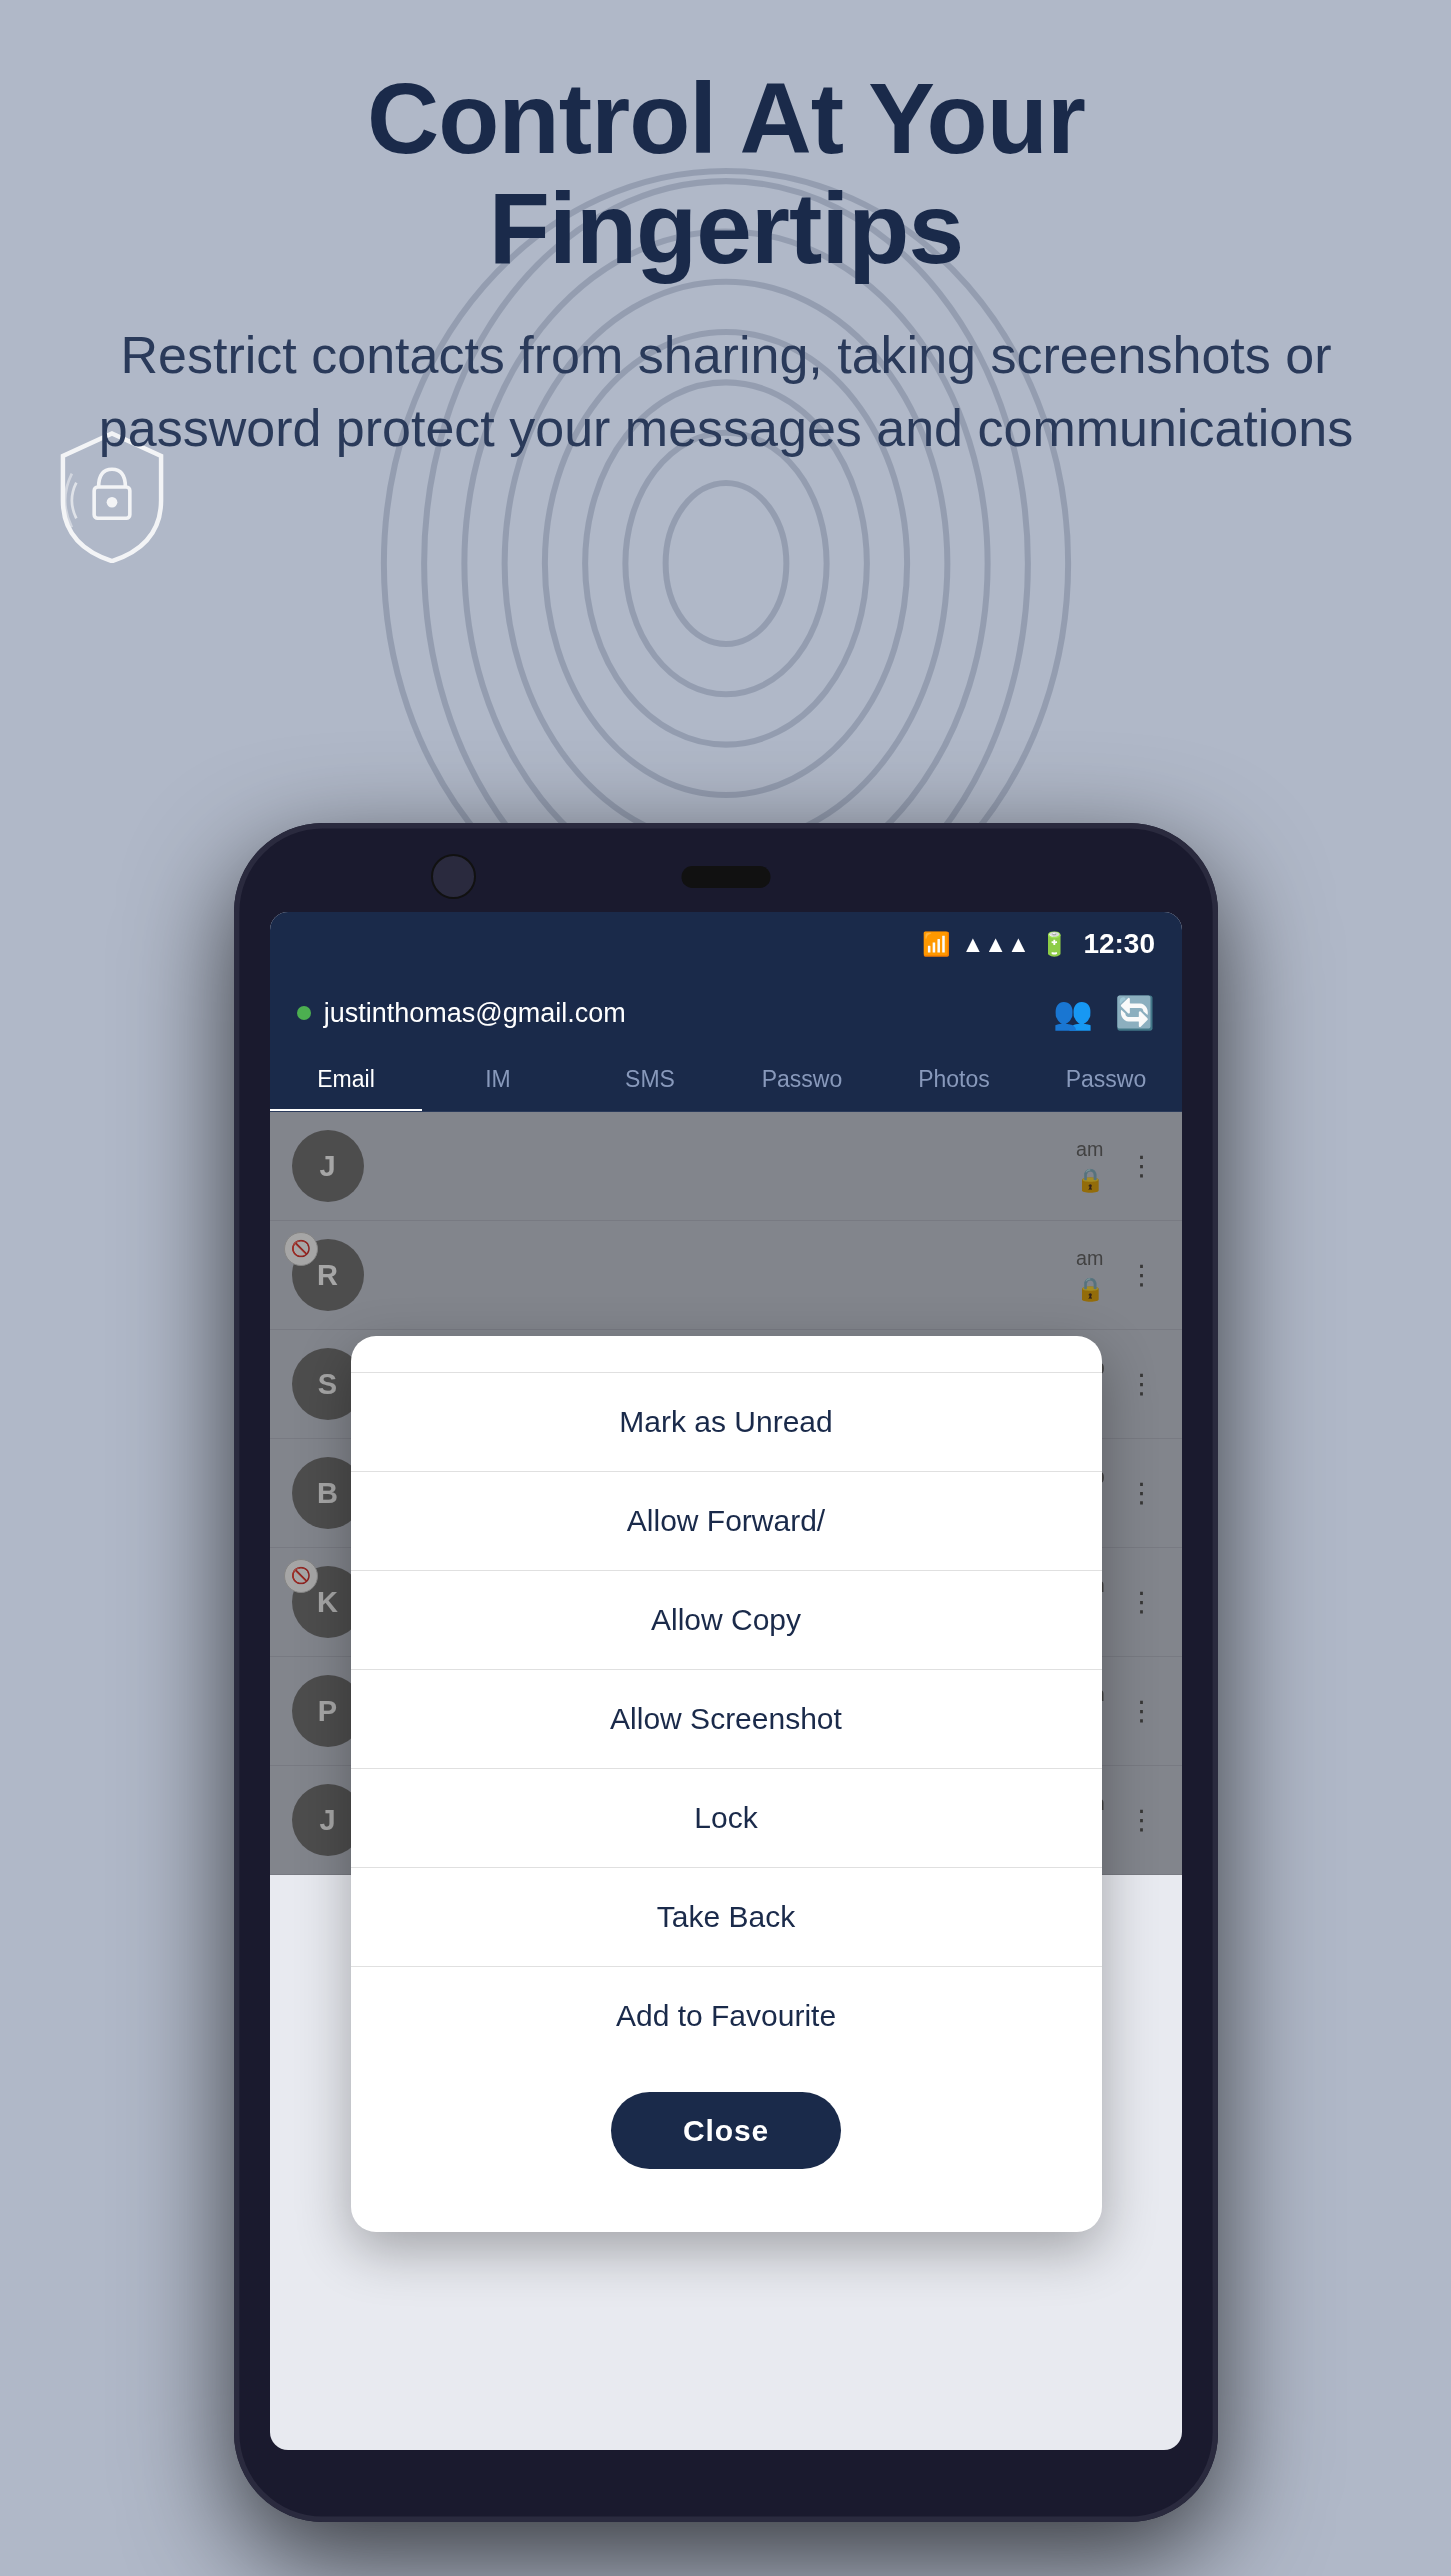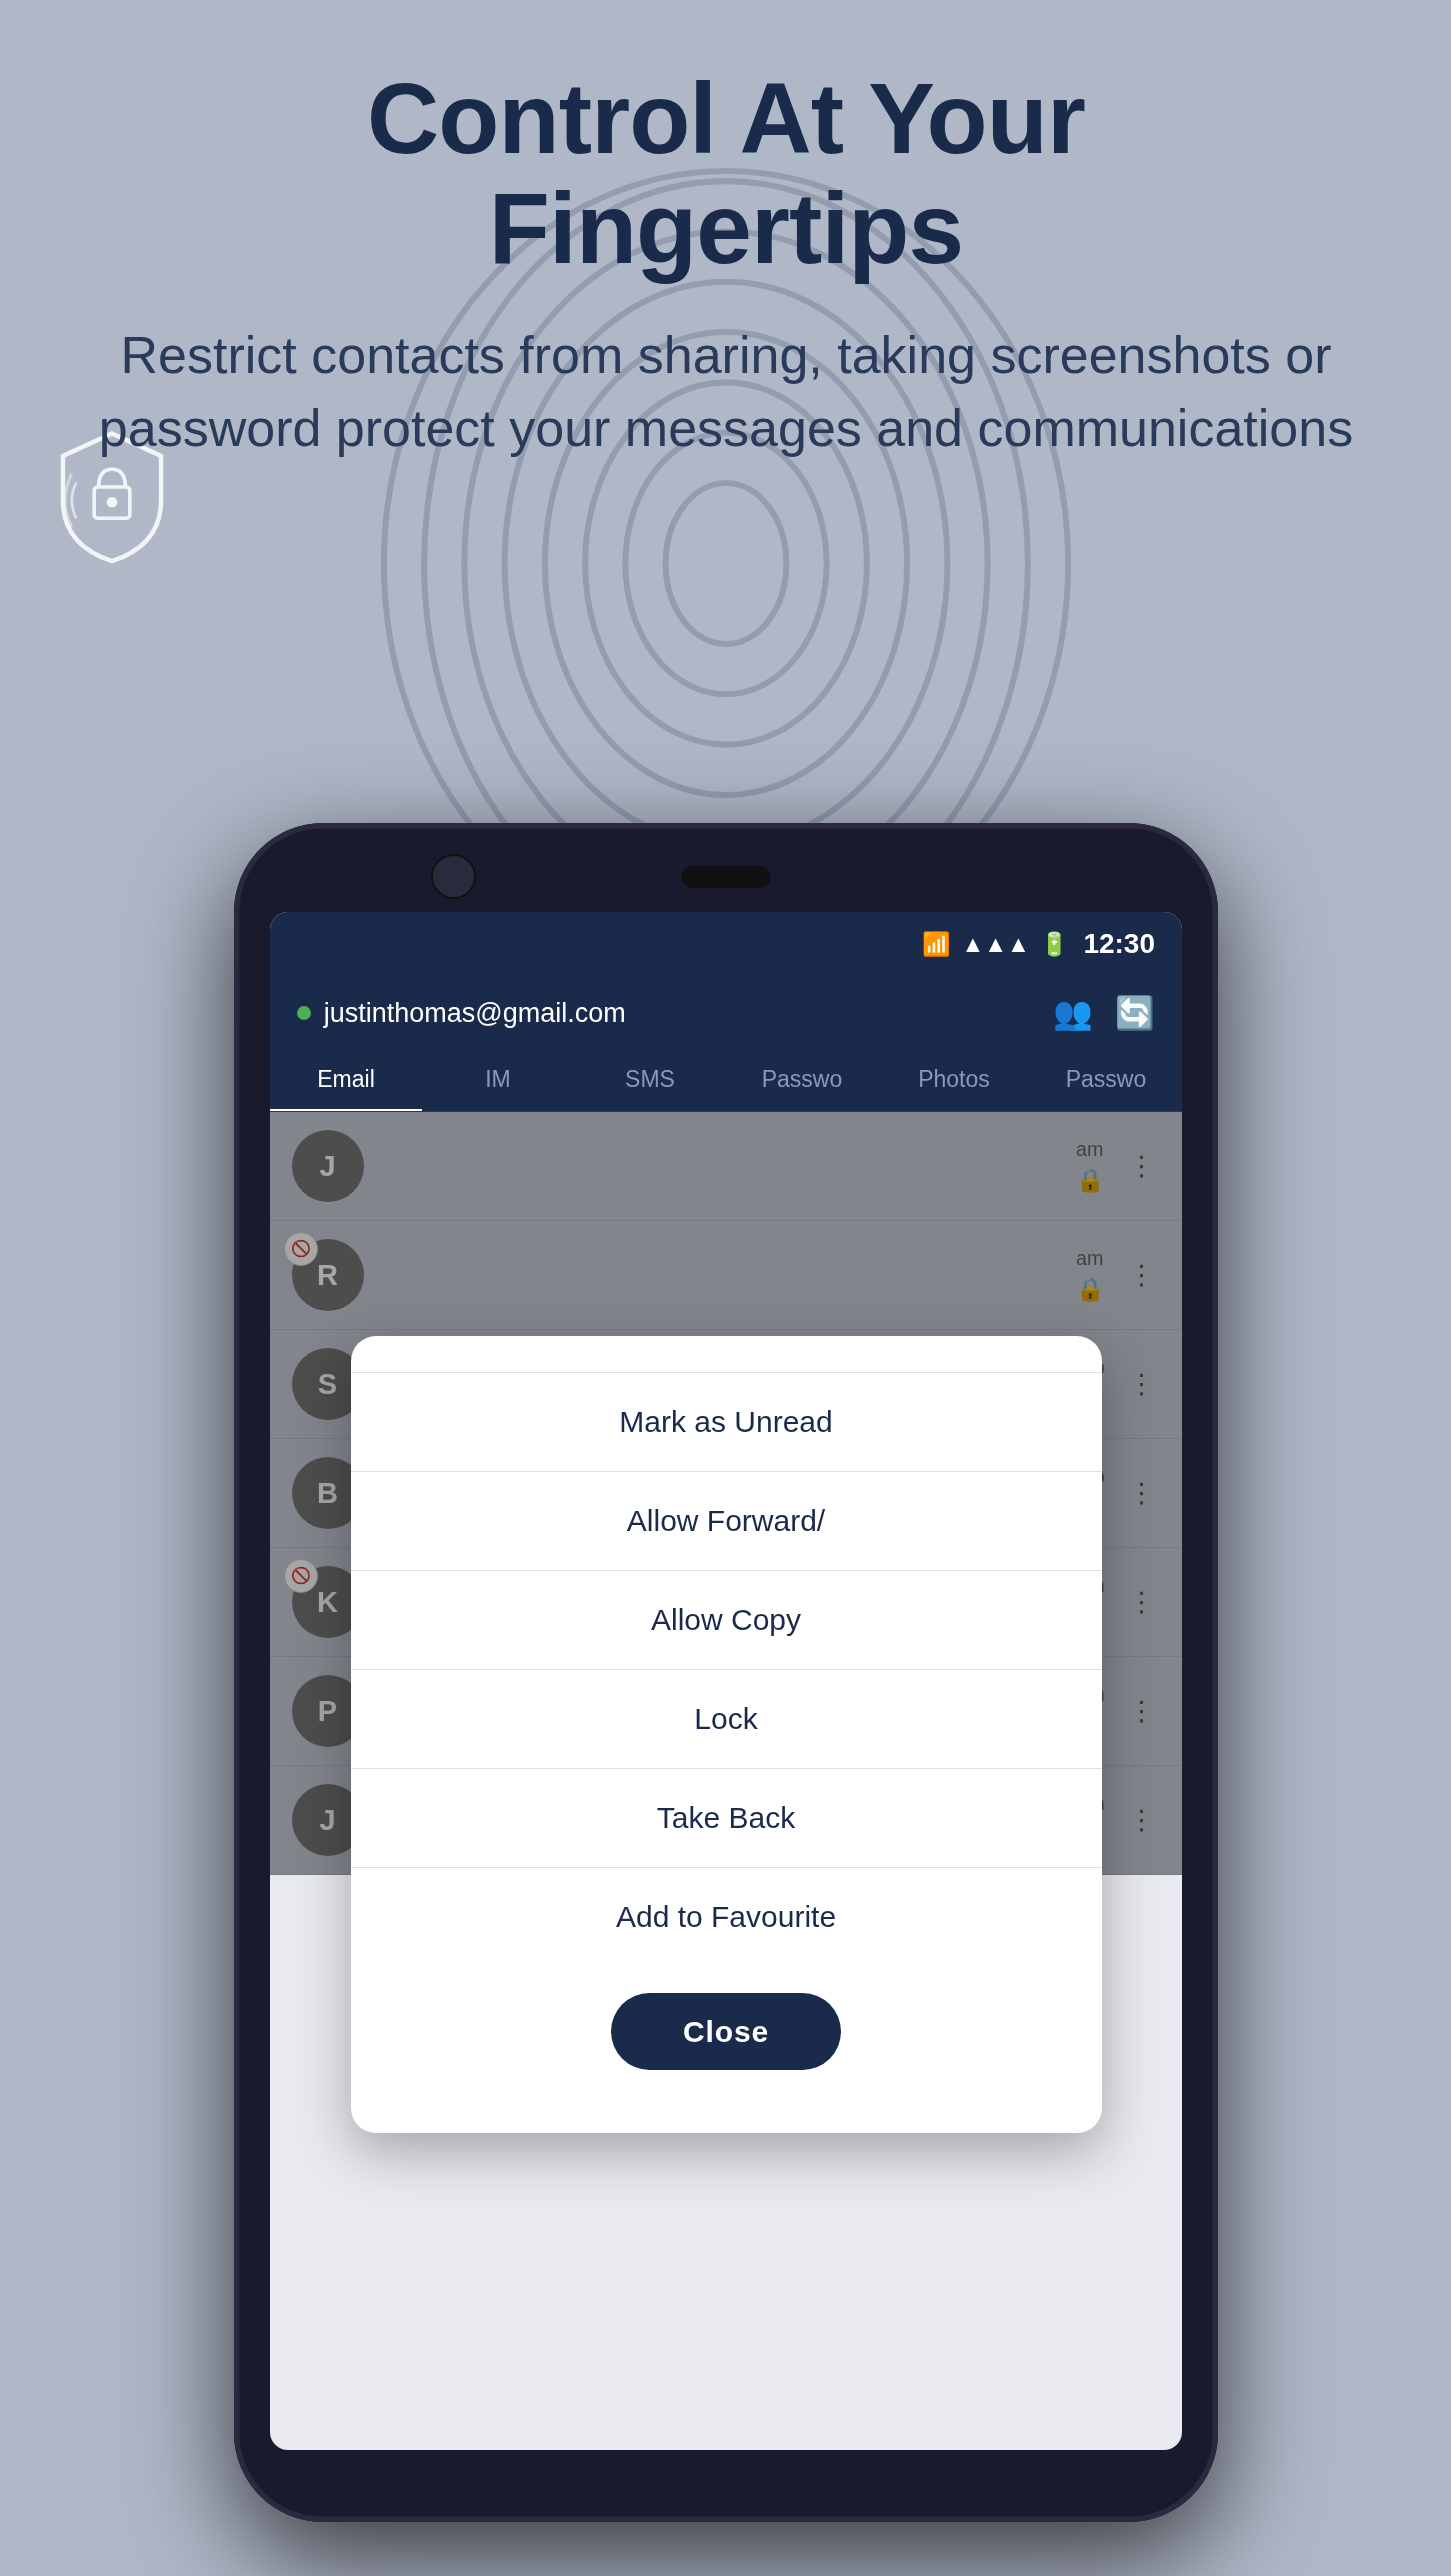--- a/index.html
+++ b/index.html
@@ -469,20 +469,21 @@
           </div>
           <span class="dots-menu">⋮</span>
         </div>
 
         <div class="modal-overlay">
           <div class="modal-box">
 
             <div class="modal-item">Mark as Unread</div>
             <div class="modal-item">Allow Forward/</div>
             <div class="modal-item">Allow Copy</div>
+            <div class="modal-item">Allow Screenshot</div>
             <div class="modal-item">Lock</div>
             <div class="modal-item">Take Back</div>
             <div class="modal-item">Add to Favourite</div>
 
             <div style="text-align:center; padding-bottom: 36px;">
               <button class="modal-close-btn">Close</button>
             </div>
           </div>
         </div>
 

